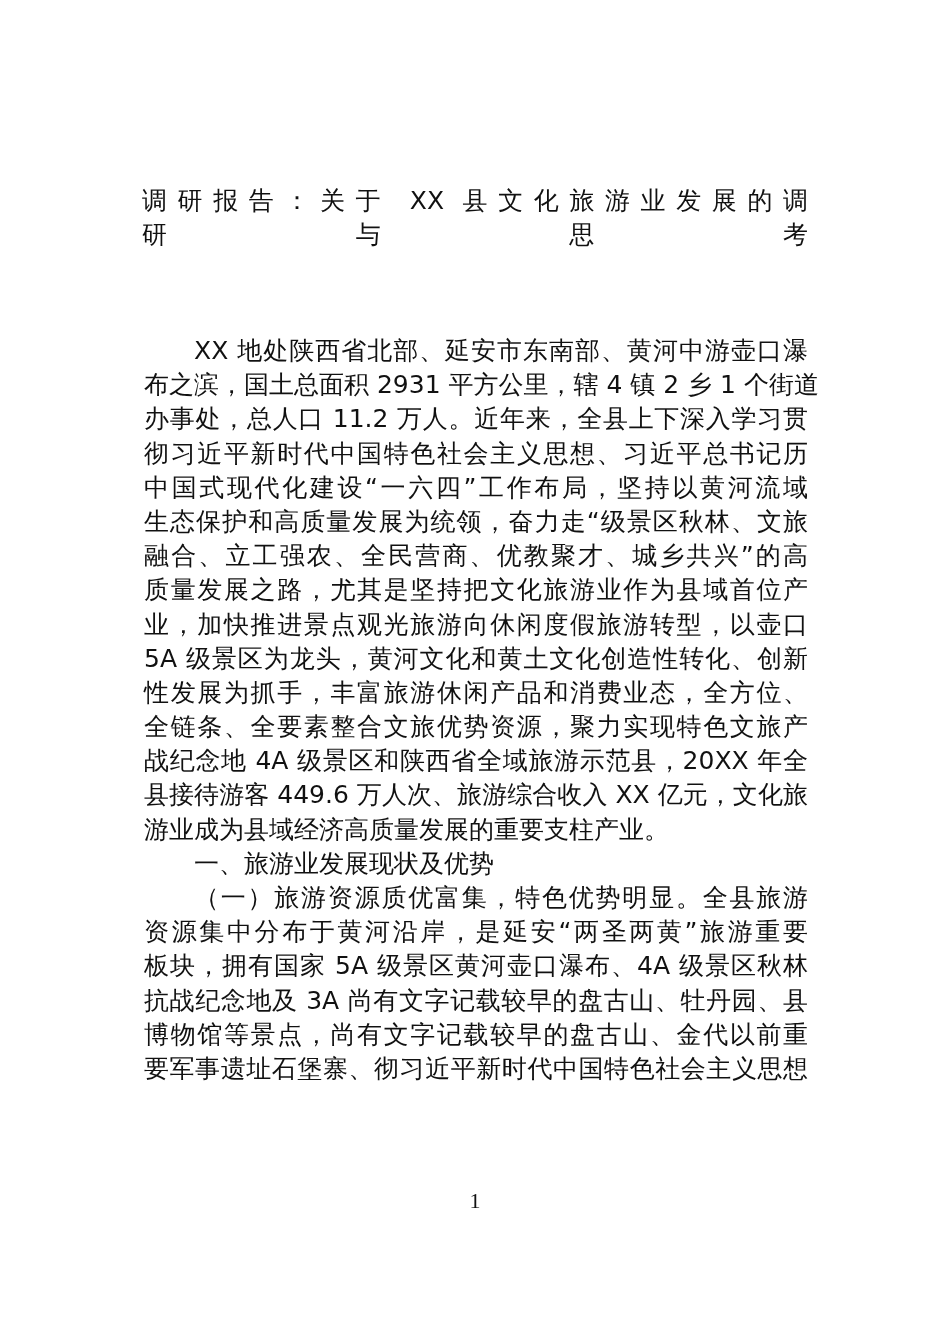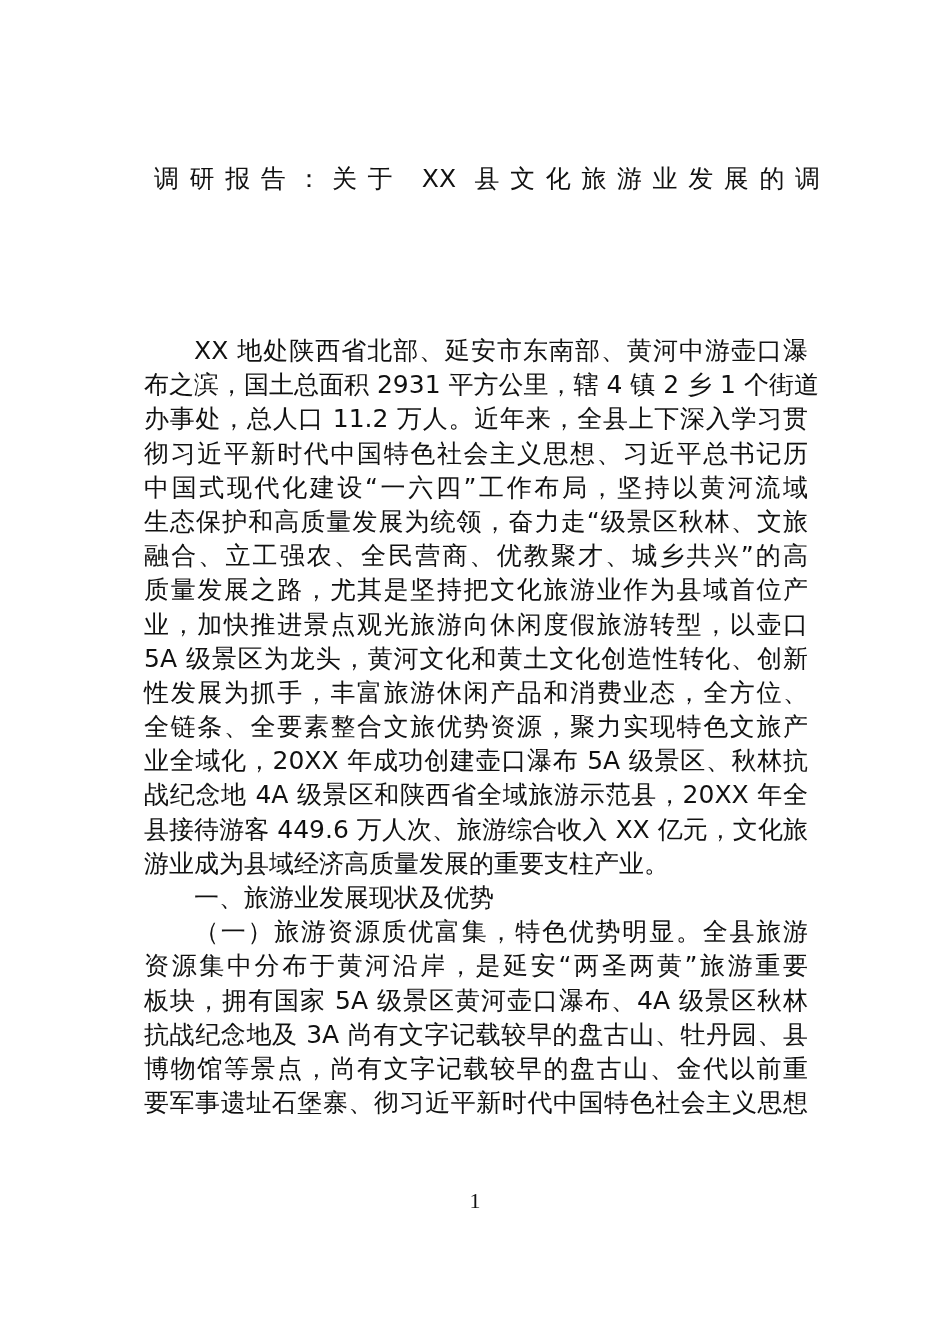--- a/index.html
+++ b/index.html
@@ -18,27 +18,26 @@
     .page {
       position: absolute;
       left: 0; top: 0;
       width: 950px;
       height: 1344px;
       background: #ffffff;
     }
     .title {
       position: absolute;
       left: 142px;
-      top: 162px;
+      top: 184px;
       width: 666px;
       text-align: center;
       font-size: 33px;
       line-height: 66px;
       letter-spacing: 0px;
-      margin-left: 12px;
     }
     .title .line { display: block; white-space: nowrap; }
     .body-text {
       position: absolute;
       left: 144px;
       top: 334px;
       width: 664px;
     }
     .line {
       display: block;
@@ -61,37 +60,37 @@
       font-size: 22px;
     }
   </style>
 </head>
 <body>
 
 <div class="page">
 
   <div class="title">
     <span class="line">调研报告：关于 XX 县文化旅游业发展的调</span>
+    <span class="line">研与思考</span>
   </div>
 
   <div class="body-text">
     <div>
       <span class="line indent">XX 地处陕西省北部、延安市东南部、黄河中游壶口瀑</span>
       <span class="line">布之滨，国土总面积 2931 平方公里，辖 4 镇 2 乡 1 个街道</span>
       <span class="line">办事处，总人口 11.2 万人。近年来，全县上下深入学习贯</span>
       <span class="line">彻习近平新时代中国特色社会主义思想、习近平总书记历</span>
       <span class="line">中国式现代化建设“一六四”工作布局，坚持以黄河流域</span>
       <span class="line">生态保护和高质量发展为统领，奋力走“级景区秋林、文旅</span>
       <span class="line">融合、立工强农、全民营商、优教聚才、城乡共兴”的高</span>
       <span class="line">质量发展之路，尤其是坚持把文化旅游业作为县域首位产</span>
       <span class="line">业，加快推进景点观光旅游向休闲度假旅游转型，以壶口</span>
       <span class="line">5A 级景区为龙头，黄河文化和黄土文化创造性转化、创新</span>
       <span class="line">性发展为抓手，丰富旅游休闲产品和消费业态，全方位、</span>
       <span class="line">全链条、全要素整合文旅优势资源，聚力实现特色文旅产</span>
-      <span class="line">业全域化，20XX 年成功创建壶口瀑布 5A 级景区、秋林抗</span>
       <span class="line">战纪念地 4A 级景区和陕西省全域旅游示范县，20XX 年全</span>
       <span class="line">县接待游客 449.6 万人次、旅游综合收入 XX 亿元，文化旅</span>
       <span class="line last">游业成为县域经济高质量发展的重要支柱产业。</span>
     </div>
 
     <span class="line indent last">一、旅游业发展现状及优势</span>
 
     <div>
       <span class="line indent">（一）旅游资源质优富集，特色优势明显。全县旅游</span>
       <span class="line">资源集中分布于黄河沿岸，是延安“两圣两黄”旅游重要</span>

